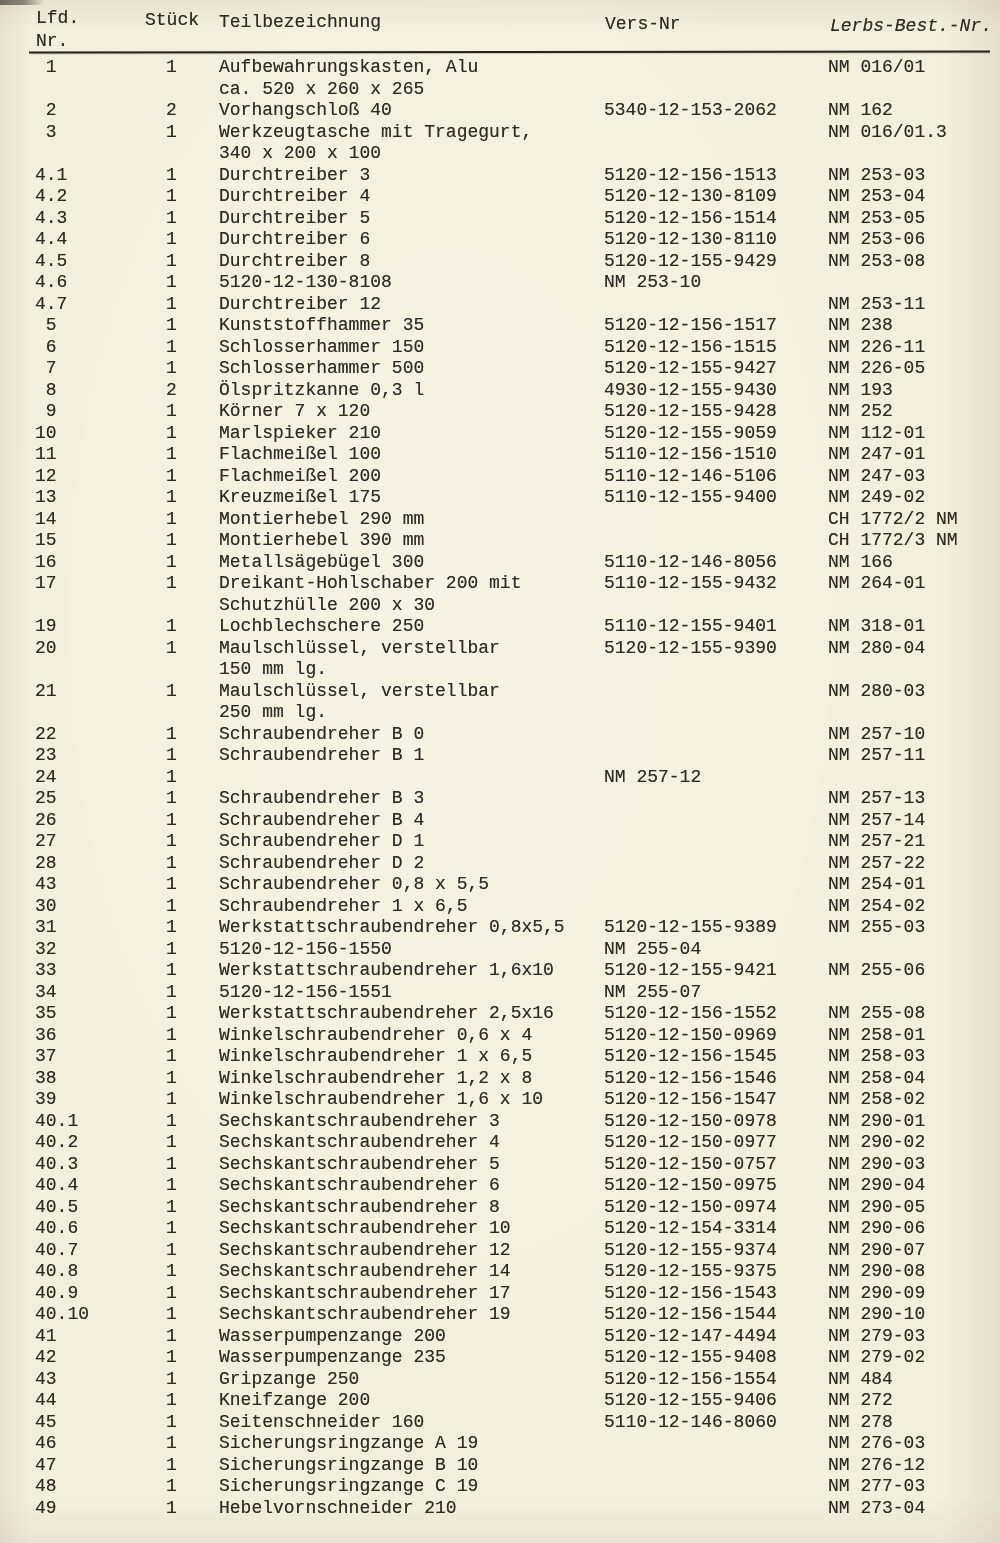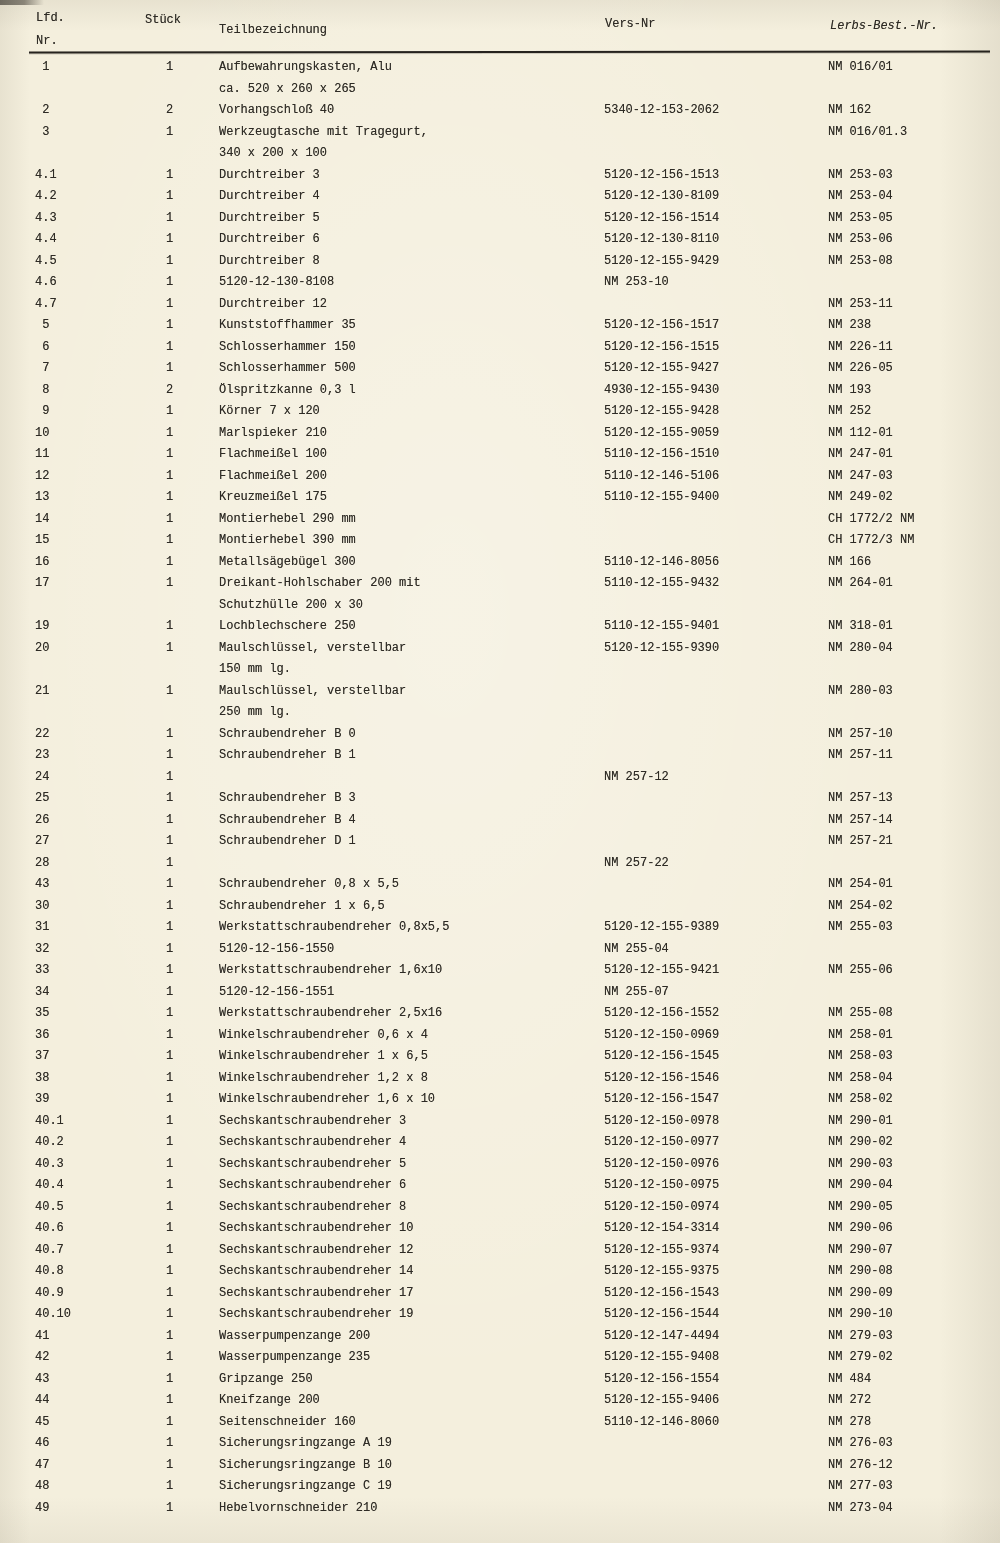--- a/index.html
+++ b/index.html
@@ -9,21 +9,21 @@
     background:#e9e4d0;
   }
   .page{
     position:relative;width:1000px;height:1543px;
     background:
       radial-gradient(ellipse at 45% 40%, rgba(255,255,255,0.25) 0%, rgba(255,255,255,0) 60%),
       linear-gradient(to right, rgba(120,110,90,0.10) 0%, rgba(120,110,90,0) 3%, rgba(120,110,90,0) 94%, rgba(120,110,90,0.12) 100%),
       linear-gradient(to bottom, rgba(120,110,90,0.10) 0%, rgba(120,110,90,0) 2%, rgba(120,110,90,0) 97%, rgba(120,110,90,0.08) 100%),
       var(--paper,#f4efdd);
     color:var(--ink,#2e2b25);
-    font-size:12px;line-height:21.5px;
+    font-size:18px;line-height:21.5px;
     text-shadow:0 0 0.5px rgba(46,43,37,0.55);
   }
   .scan-smudge{
     position:absolute;top:0;left:0;width:44px;height:5px;
     background:linear-gradient(to right,#4a463e 0%,#6b665b 55%,rgba(107,102,91,0) 100%);
     opacity:.75;
   }
   .hdr-label{position:absolute;white-space:pre;}
   .rule{
     position:absolute;top:51px;left:29px;width:961px;height:2.4px;
@@ -40,21 +40,21 @@
 </style>
 </head>
 <body>
 
 <div class="page" style="--paper: #f4efdd; --ink: #2e2b25;">
   <div class="scan-smudge"></div>
 
   <div class="hdr-label" style="left:36px;top:8px;">Lfd.</div>
   <div class="hdr-label" style="left:36px;top:31px;">Nr.</div>
   <div class="hdr-label" style="left:145px;top:10px;">Stück</div>
-  <div class="hdr-label" style="left:219px;top:20px;">Teilbezeichnung</div>
+  <div class="hdr-label" style="left:219px;top:12px;">Teilbezeichnung</div>
   <div class="hdr-label" style="left:605px;top:14px;">Vers-Nr</div>
   <div class="hdr-label" style="left:830px;top:16px;font-style:italic;">Lerbs-Best.-Nr.</div>
 
   <div class="rule"></div>
 
   <div class="rows" id="rows">
       <div class="row"><span class="c"> 1</span><span class="c">1</span><span class="c">Aufbewahrungskasten, Alu</span><span class="c"></span><span class="c">NM 016/01</span></div>
       <div class="row"><span class="c"></span><span class="c"></span><span class="c">ca. 520 x 260 x 265</span><span class="c"></span><span class="c"></span></div>
       <div class="row"><span class="c"> 2</span><span class="c">2</span><span class="c">Vorhangschloß 40</span><span class="c">5340-12-153-2062</span><span class="c">NM 162</span></div>
       <div class="row"><span class="c"> 3</span><span class="c">1</span><span class="c">Werkzeugtasche mit Tragegurt,</span><span class="c"></span><span class="c">NM 016/01.3</span></div>
@@ -84,35 +84,35 @@
       <div class="row"><span class="c">20</span><span class="c">1</span><span class="c">Maulschlüssel, verstellbar</span><span class="c">5120-12-155-9390</span><span class="c">NM 280-04</span></div>
       <div class="row"><span class="c"></span><span class="c"></span><span class="c">150 mm lg.</span><span class="c"></span><span class="c"></span></div>
       <div class="row"><span class="c">21</span><span class="c">1</span><span class="c">Maulschlüssel, verstellbar</span><span class="c"></span><span class="c">NM 280-03</span></div>
       <div class="row"><span class="c"></span><span class="c"></span><span class="c">250 mm lg.</span><span class="c"></span><span class="c"></span></div>
       <div class="row"><span class="c">22</span><span class="c">1</span><span class="c">Schraubendreher B 0</span><span class="c"></span><span class="c">NM 257-10</span></div>
       <div class="row"><span class="c">23</span><span class="c">1</span><span class="c">Schraubendreher B 1</span><span class="c"></span><span class="c">NM 257-11</span></div>
       <div class="row"><span class="c">24</span><span class="c">1</span><span class="c"></span><span class="c">NM 257-12</span></div>
       <div class="row"><span class="c">25</span><span class="c">1</span><span class="c">Schraubendreher B 3</span><span class="c"></span><span class="c">NM 257-13</span></div>
       <div class="row"><span class="c">26</span><span class="c">1</span><span class="c">Schraubendreher B 4</span><span class="c"></span><span class="c">NM 257-14</span></div>
       <div class="row"><span class="c">27</span><span class="c">1</span><span class="c">Schraubendreher D 1</span><span class="c"></span><span class="c">NM 257-21</span></div>
-      <div class="row"><span class="c">28</span><span class="c">1</span><span class="c"></span><span class="c">NM 257-22</span></div>
+      <div class="row"><span class="c">28</span><span class="c">1</span><span class="c">Schraubendreher D 2</span><span class="c"></span><span class="c">NM 257-22</span></div>
       <div class="row"><span class="c">43</span><span class="c">1</span><span class="c">Schraubendreher 0,8 x 5,5</span><span class="c"></span><span class="c">NM 254-01</span></div>
       <div class="row"><span class="c">30</span><span class="c">1</span><span class="c">Schraubendreher 1 x 6,5</span><span class="c"></span><span class="c">NM 254-02</span></div>
       <div class="row"><span class="c">31</span><span class="c">1</span><span class="c">Werkstattschraubendreher 0,8x5,5</span><span class="c">5120-12-155-9389</span><span class="c">NM 255-03</span></div>
       <div class="row"><span class="c">32</span><span class="c">1</span><span class="c">5120-12-156-1550</span><span class="c">NM 255-04</span></div>
       <div class="row"><span class="c">33</span><span class="c">1</span><span class="c">Werkstattschraubendreher 1,6x10</span><span class="c">5120-12-155-9421</span><span class="c">NM 255-06</span></div>
       <div class="row"><span class="c">34</span><span class="c">1</span><span class="c">5120-12-156-1551</span><span class="c">NM 255-07</span></div>
       <div class="row"><span class="c">35</span><span class="c">1</span><span class="c">Werkstattschraubendreher 2,5x16</span><span class="c">5120-12-156-1552</span><span class="c">NM 255-08</span></div>
       <div class="row"><span class="c">36</span><span class="c">1</span><span class="c">Winkelschraubendreher 0,6 x 4</span><span class="c">5120-12-150-0969</span><span class="c">NM 258-01</span></div>
       <div class="row"><span class="c">37</span><span class="c">1</span><span class="c">Winkelschraubendreher 1 x 6,5</span><span class="c">5120-12-156-1545</span><span class="c">NM 258-03</span></div>
       <div class="row"><span class="c">38</span><span class="c">1</span><span class="c">Winkelschraubendreher 1,2 x 8</span><span class="c">5120-12-156-1546</span><span class="c">NM 258-04</span></div>
       <div class="row"><span class="c">39</span><span class="c">1</span><span class="c">Winkelschraubendreher 1,6 x 10</span><span class="c">5120-12-156-1547</span><span class="c">NM 258-02</span></div>
       <div class="row"><span class="c">40.1</span><span class="c">1</span><span class="c">Sechskantschraubendreher 3</span><span class="c">5120-12-150-0978</span><span class="c">NM 290-01</span></div>
       <div class="row"><span class="c">40.2</span><span class="c">1</span><span class="c">Sechskantschraubendreher 4</span><span class="c">5120-12-150-0977</span><span class="c">NM 290-02</span></div>
-      <div class="row"><span class="c">40.3</span><span class="c">1</span><span class="c">Sechskantschraubendreher 5</span><span class="c">5120-12-150-0976</span><span class="c">NM 290-03</span></div>
+      <div class="row"><span class="c">40.3</span><span class="c">1</span><span class="c">Sechskantschraubendreher 5</span><span class="c">5120-12-150-0757</span><span class="c">NM 290-03</span></div>
       <div class="row"><span class="c">40.4</span><span class="c">1</span><span class="c">Sechskantschraubendreher 6</span><span class="c">5120-12-150-0975</span><span class="c">NM 290-04</span></div>
       <div class="row"><span class="c">40.5</span><span class="c">1</span><span class="c">Sechskantschraubendreher 8</span><span class="c">5120-12-150-0974</span><span class="c">NM 290-05</span></div>
       <div class="row"><span class="c">40.6</span><span class="c">1</span><span class="c">Sechskantschraubendreher 10</span><span class="c">5120-12-154-3314</span><span class="c">NM 290-06</span></div>
       <div class="row"><span class="c">40.7</span><span class="c">1</span><span class="c">Sechskantschraubendreher 12</span><span class="c">5120-12-155-9374</span><span class="c">NM 290-07</span></div>
       <div class="row"><span class="c">40.8</span><span class="c">1</span><span class="c">Sechskantschraubendreher 14</span><span class="c">5120-12-155-9375</span><span class="c">NM 290-08</span></div>
       <div class="row"><span class="c">40.9</span><span class="c">1</span><span class="c">Sechskantschraubendreher 17</span><span class="c">5120-12-156-1543</span><span class="c">NM 290-09</span></div>
       <div class="row"><span class="c">40.10</span><span class="c">1</span><span class="c">Sechskantschraubendreher 19</span><span class="c">5120-12-156-1544</span><span class="c">NM 290-10</span></div>
       <div class="row"><span class="c">41</span><span class="c">1</span><span class="c">Wasserpumpenzange 200</span><span class="c">5120-12-147-4494</span><span class="c">NM 279-03</span></div>
       <div class="row"><span class="c">42</span><span class="c">1</span><span class="c">Wasserpumpenzange 235</span><span class="c">5120-12-155-9408</span><span class="c">NM 279-02</span></div>
       <div class="row"><span class="c">43</span><span class="c">1</span><span class="c">Gripzange 250</span><span class="c">5120-12-156-1554</span><span class="c">NM 484</span></div>

